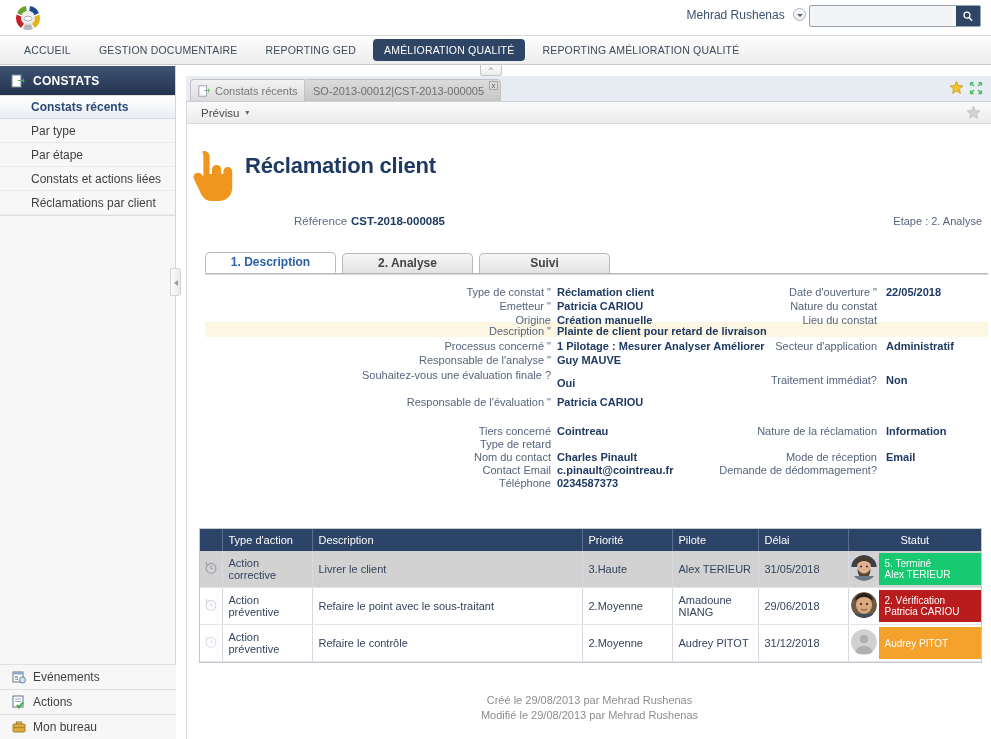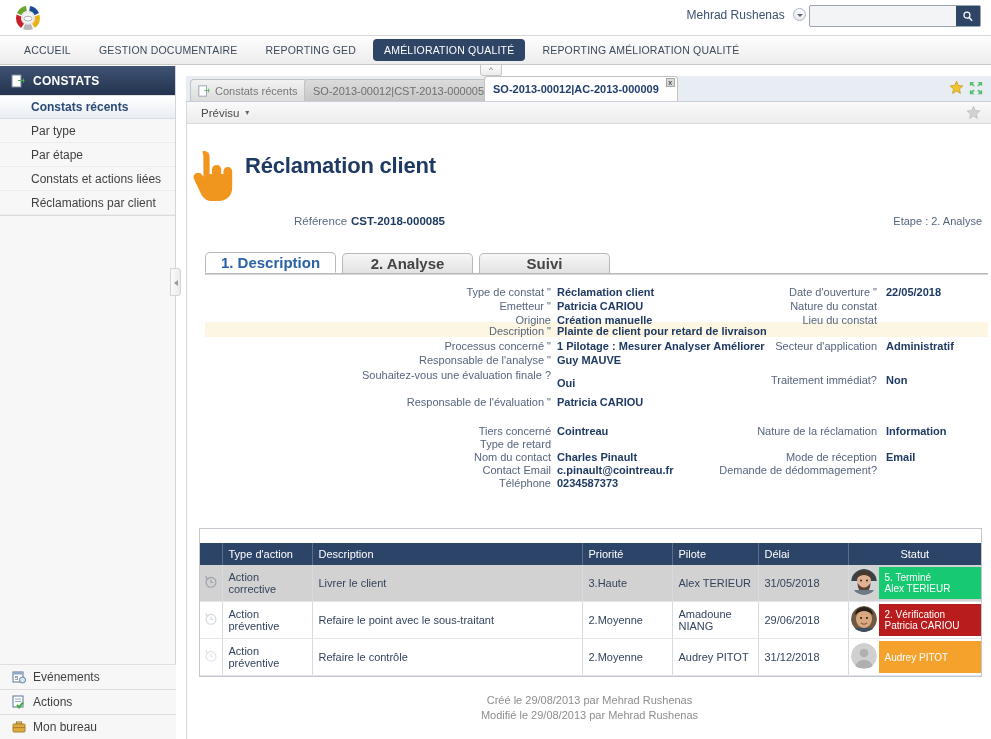--- a/index.html
+++ b/index.html
@@ -204,21 +204,21 @@
   }
 
   
   .subtabs {
     position: absolute; left: 14px; top: 128px; width: 783px; height: 21px;
     border-bottom: 1px solid #b9b9b9;
   }
   .subtab {
     position: absolute; bottom: 0; height: 20px; width: 131px;
     border: 1px solid #b9b9b9; border-bottom: none; border-radius: 5px 5px 0 0;
-    font-size: 15px; font-weight: bold; text-align: center; line-height: 19px;
+    font-size: 12px; font-weight: bold; text-align: center; line-height: 19px;
     cursor: pointer;
   }
   .subtab.on {
     background: #ffffff; color: #2a62a8; left: 0; z-index: 3;
     border-bottom: 1px solid #fff; height: 21px;
   }
   .subtab.off { background: linear-gradient(#f7f7f7,#e2e2e2); color: #444; }
 
   
   .sec {
@@ -234,21 +234,21 @@
   .f-val { color: #1e3a63; font-weight: bold; }
   .hl-row {
     position: absolute; background: #fdf6e3; height: 15px;
   }
 
   
   .tbl {
     position: absolute; left: 8px; top: 403px; width: 783px;
     border: 1px solid #c3c7ce; background: #fff;
   }
-  .tbl table { border-collapse: collapse; width: 100%; table-layout: fixed; margin-top: 14px; }
+  .tbl table { border-collapse: collapse; width: 100%; table-layout: fixed; }
   .tbl th {
     background: #2c4468; color: #fff; font-size: 11px; font-weight: normal;
     text-align: left; padding: 5px 6px; border-right: 1px solid #5a6e8c;
     height: 21px;
   }
   .tbl th.first { width: 22px; padding: 0; }
   .tbl td {
     font-size: 11px; color: #33445c; padding: 6px 6px; height: 32px;
     border-right: 1px solid #d7dae0; border-bottom: 1px solid #e2e4e8;
     vertical-align: middle; overflow: hidden;
@@ -402,24 +402,20 @@
         </svg>
       </span>
       <span>Constats récents</span>
     </div>
 
     <div class="tab t2">
       <span>SO-2013-00012|CST-2013-000005</span>
       <span class="tab-close">x</span>
     </div>
 
-    <div class="tab t3">
-      <span>SO-2013-00012|AC-2013-000009</span>
-      <span class="tab-close">x</span>
-    </div>
 
     <div class="tabstrip-icons">
       <span>
         <svg width="15" height="15" viewBox="0 0 16 16">
           <polygon points="8,1.4 10,5.8 14.8,6.3 11.2,9.5 12.2,14.3 8,11.8 3.8,14.3 4.8,9.5 1.2,6.3 6,5.8" fill="#f2c230" stroke="#c79b14" stroke-width="0.8"></polygon>
         </svg>
       </span>
       <span>
         <svg width="14" height="14" viewBox="0 0 16 16">
           <path d="M1,1 h5 l-1.8,1.8 2.2,2.2 -1.4,1.4 -2.2,-2.2 -1.8,1.8 z" fill="#4fbf6a"></path>

